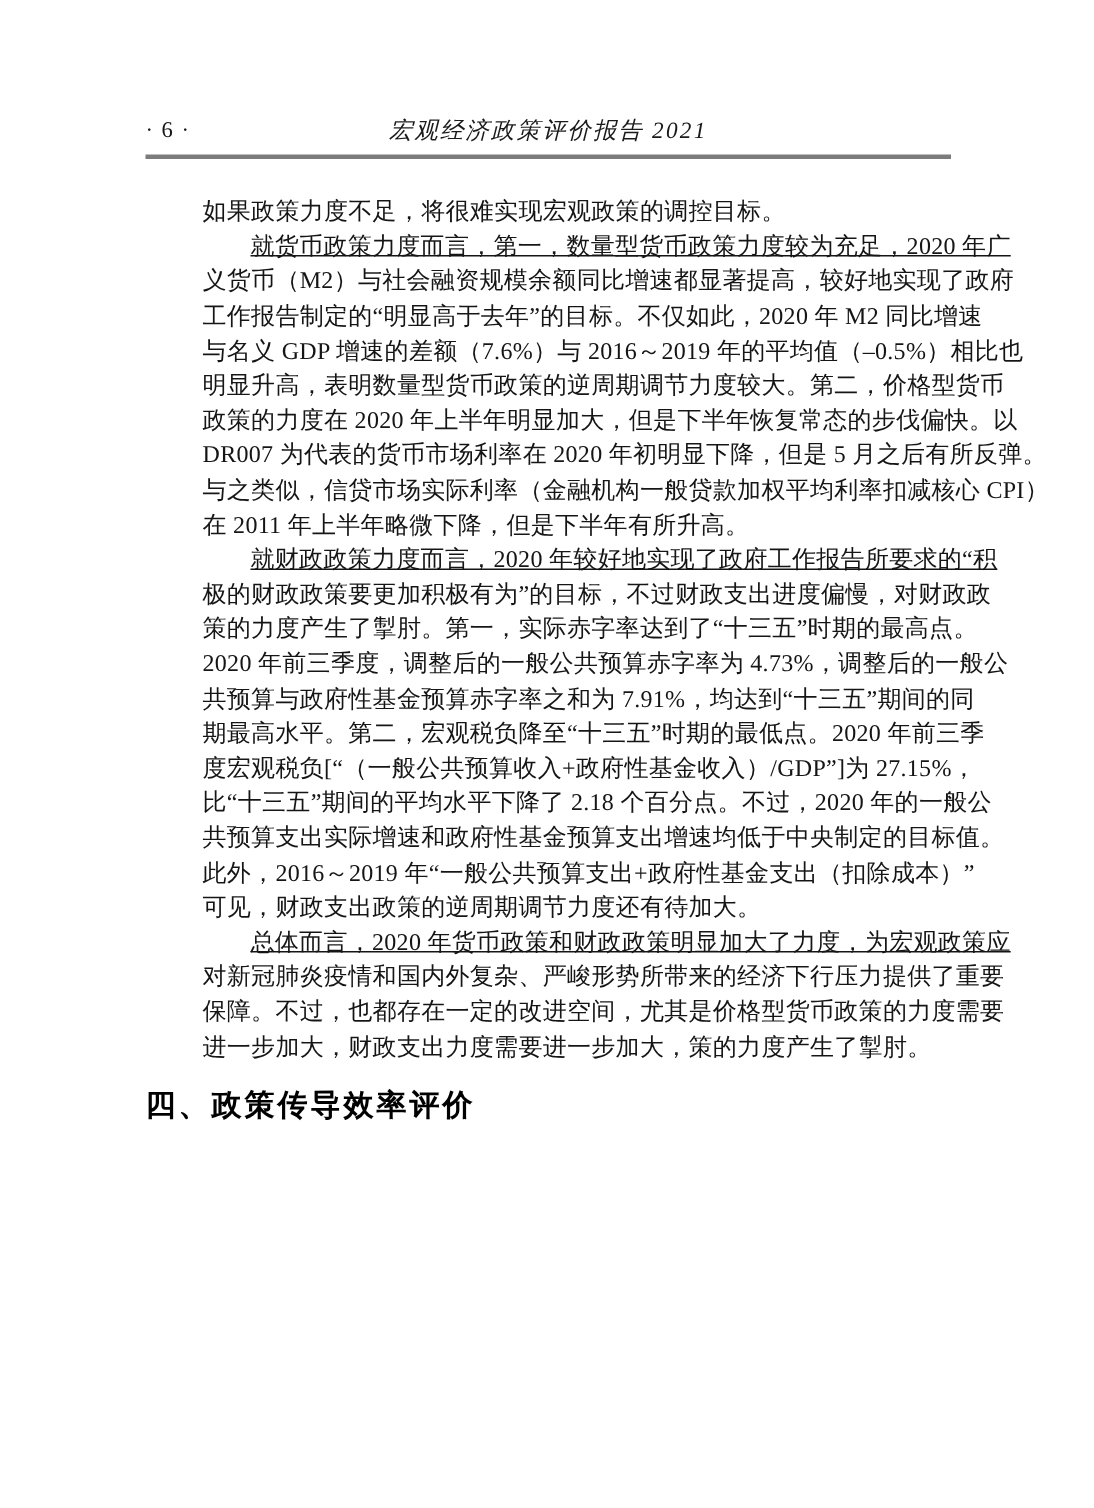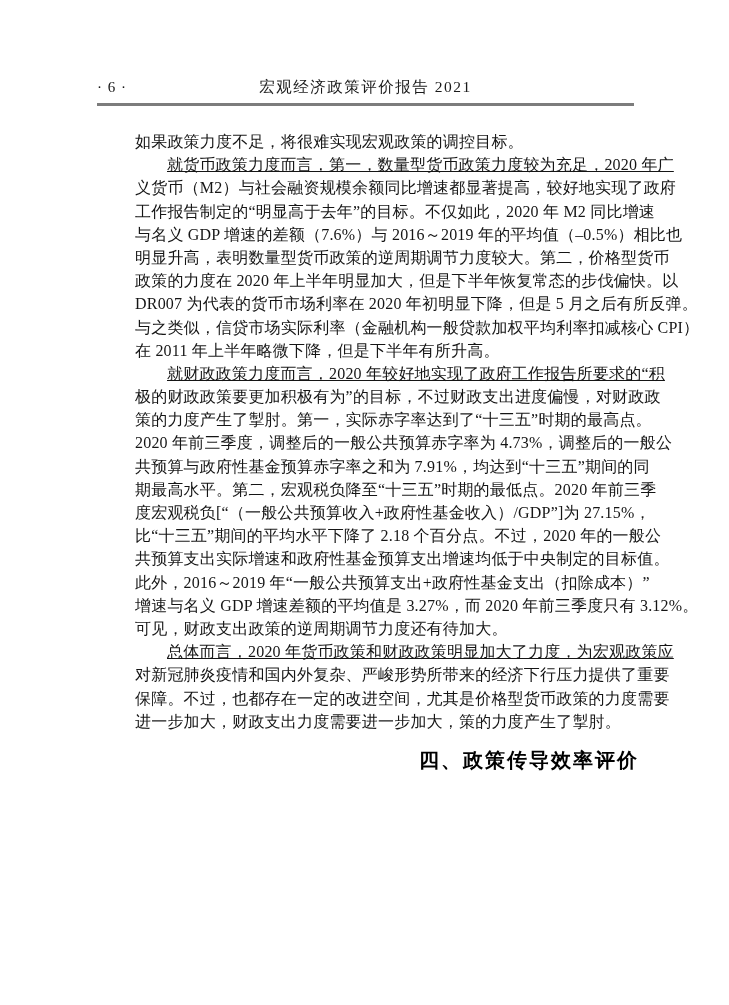--- a/index.html
+++ b/index.html
@@ -26,20 +26,21 @@
   .page-number {
     position: absolute;
     left: 0;
     top: 2px;
     font-size: 15px;
     letter-spacing: 1px;
   }
   .report-title {
     display: block;
     text-align: center;
+    font-style: italic;
     font-size: 15.5px;
     letter-spacing: 1.5px;
     color: #1a1a1a;
   }
   .header-rule {
     position: absolute;
     top: 103px;
     left: 97px;
     width: 537px;
     height: 2.5px;
@@ -60,21 +61,21 @@
     margin-left: 38px;
   }
   .line.indent {
     text-indent: 32px;
     text-decoration: underline;
   }
   .section-heading {
     margin: 14px 0 0 0;
     height: 26px;
     line-height: 26px;
-    text-align: right;
+    text-align: left;
     font-family: "Liberation Sans", "DejaVu Sans", sans-serif;
     font-weight: bold;
     font-size: 20px;
     letter-spacing: 2px;
     color: #000000;
   }
   .text-block-2 {
     margin-top: 30px;
   }
 </style>
@@ -106,21 +107,20 @@
         <div class="line indent">就财政政策力度而言，2020 年较好地实现了政府工作报告所要求的“积</div>
         <div class="line">极的财政政策要更加积极有为”的目标，不过财政支出进度偏慢，对财政政</div>
         <div class="line">策的力度产生了掣肘。第一，实际赤字率达到了“十三五”时期的最高点。</div>
         <div class="line">2020 年前三季度，调整后的一般公共预算赤字率为 4.73%，调整后的一般公</div>
         <div class="line">共预算与政府性基金预算赤字率之和为 7.91%，均达到“十三五”期间的同</div>
         <div class="line">期最高水平。第二，宏观税负降至“十三五”时期的最低点。2020 年前三季</div>
         <div class="line">度宏观税负[“（一般公共预算收入+政府性基金收入）/GDP”]为 27.15%，</div>
         <div class="line">比“十三五”期间的平均水平下降了 2.18 个百分点。不过，2020 年的一般公</div>
         <div class="line">共预算支出实际增速和政府性基金预算支出增速均低于中央制定的目标值。</div>
         <div class="line">此外，2016～2019 年“一般公共预算支出+政府性基金支出（扣除成本）”</div>
-        <div class="line">增速与名义 GDP 增速差额的平均值是 3.27%，而 2020 年前三季度只有 3.12%。</div>
         <div class="line">可见，财政支出政策的逆周期调节力度还有待加大。</div>
         <div class="line indent">总体而言，2020 年货币政策和财政政策明显加大了力度，为宏观政策应</div>
         <div class="line">对新冠肺炎疫情和国内外复杂、严峻形势所带来的经济下行压力提供了重要</div>
         <div class="line">保障。不过，也都存在一定的改进空间，尤其是价格型货币政策的力度需要</div>
         <div class="line">进一步加大，财政支出力度需要进一步加大，策的力度产生了掣肘。</div>
       </div>
 
     <h2 class="section-heading">四、政策传导效率评价</h2>
 
 

